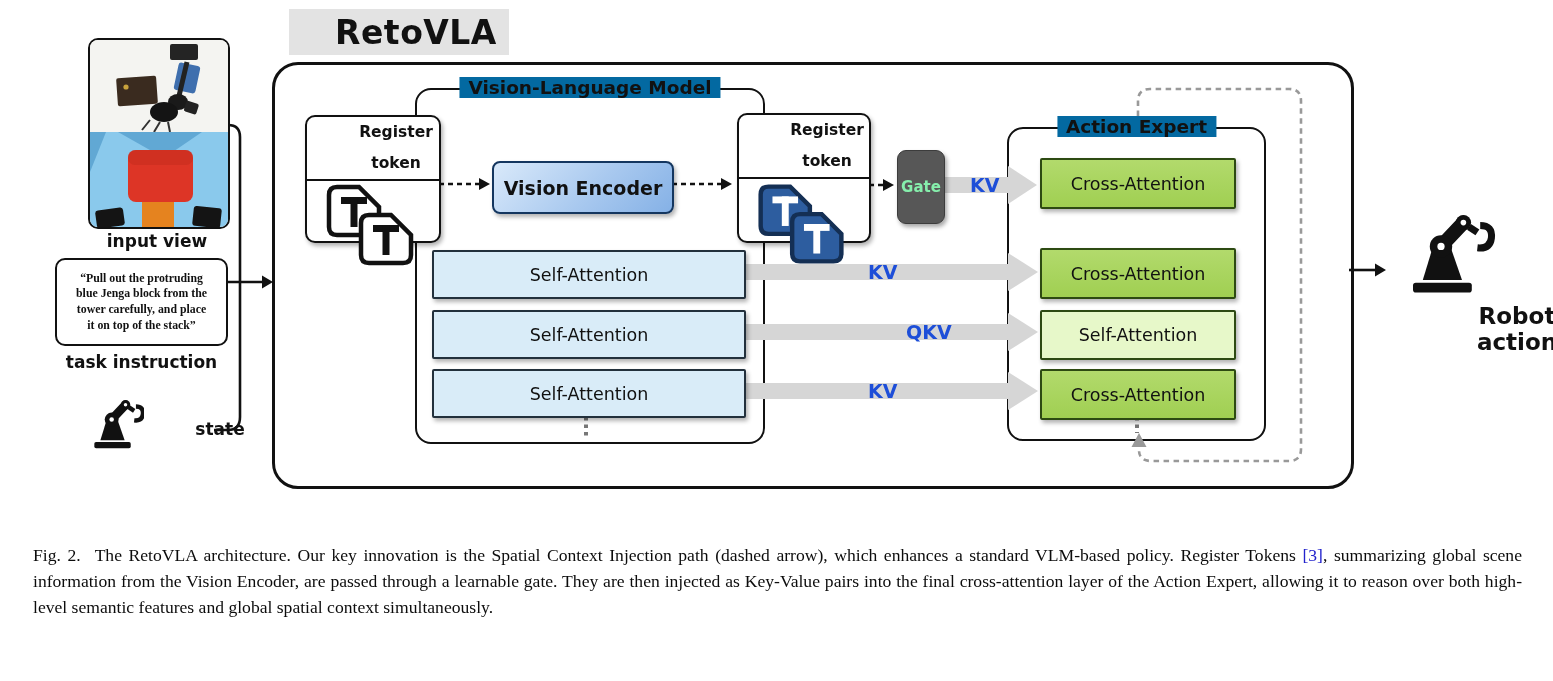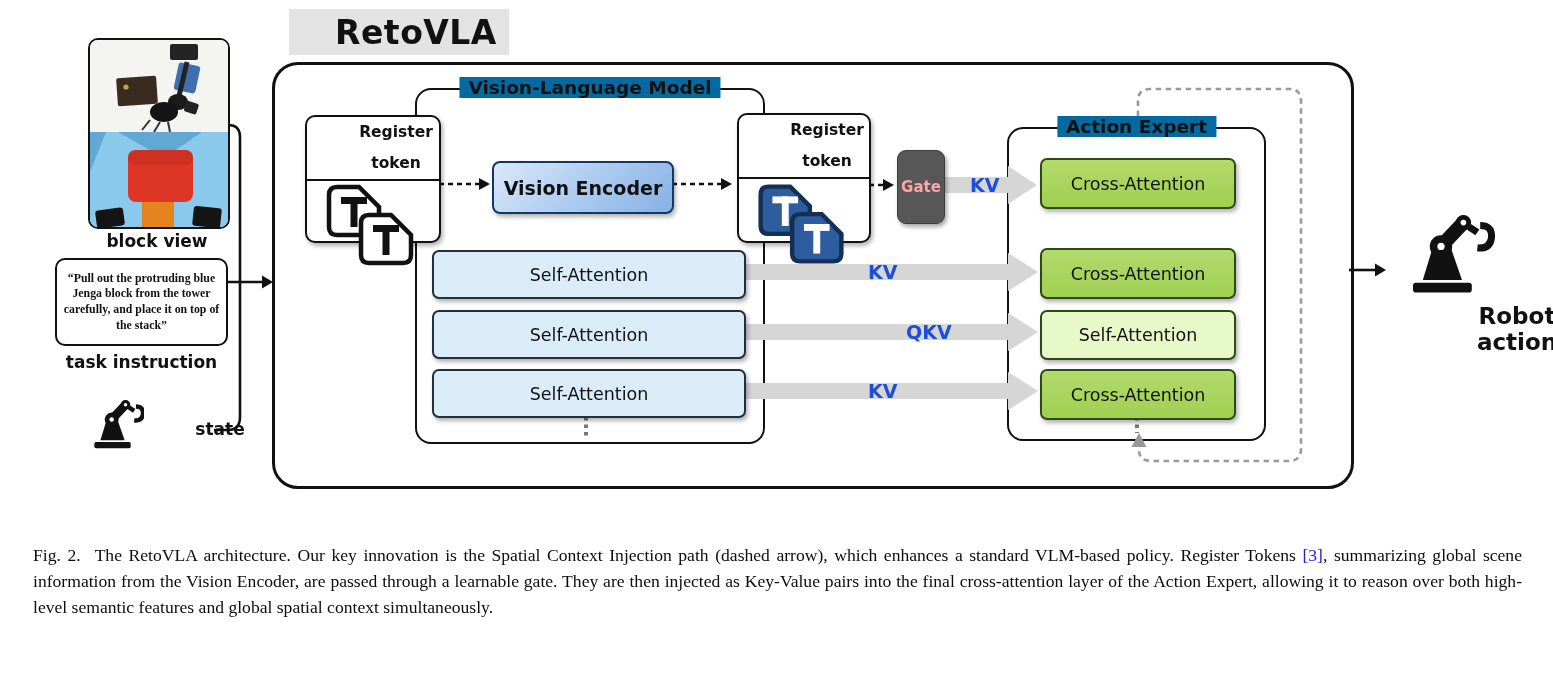--- a/index.html
+++ b/index.html
@@ -17,34 +17,34 @@
   
   .node{z-index:4;}
   .reg-box{border:2.5px solid #111;border-radius:10px;background:#fff;
     box-shadow:2px 3px 4px rgba(0,0,0,.30);}
   .reg-head{font-size:15.5px;font-weight:800;text-align:center;line-height:31px;
     border-bottom:2px solid #111;padding-left:46px;}
   .ve-box{border:2px solid #14365f;border-radius:8px;
     background:linear-gradient(135deg,#d9e9fa 0%,#a9c9ef 55%,#85b1e6 100%);
     box-shadow:2px 3px 4px rgba(0,0,0,.30);
     display:flex;align-items:center;justify-content:center;font-size:19px;font-weight:800;}
-  .gate-box{background:#575757;border:1.5px solid #3c3c3c;border-radius:9px;color:#fca5a5;
+  .gate-box{background:#575757;border:1.5px solid #3c3c3c;border-radius:9px;color:#86efac;
     font-size:15px;font-weight:800;display:flex;align-items:center;justify-content:center;
     box-shadow:2px 3px 4px rgba(0,0,0,.35);}
-  .attn{border-radius:7px;display:flex;align-items:center;justify-content:center;
+  .attn{border-radius:2px;display:flex;align-items:center;justify-content:center;
     font-size:17.5px;font-weight:400;box-shadow:2px 3px 4px rgba(0,0,0,.30);}
   .attn.blue{background:#d9ecf8;border:2px solid #22303c;}
   .attn.green{background:linear-gradient(180deg,#b2da6c 0%,#a0cf52 100%);border:2px solid #2d4a12;}
   .attn.pale{background:#e7f8c9;border:2px solid #2d4a12;}
   .kv-label{z-index:5;font-size:19px;font-weight:800;color:#1d4ed8;}
   .flow-label{font-size:17px;font-weight:800;text-align:center;}
   .serif-note{border:2px solid #111;border-radius:10px;background:#fff;
     font-family:"Liberation Serif","DejaVu Serif",serif;font-weight:700;font-size:11.8px;
     line-height:15.6px;text-align:center;display:flex;align-items:center;justify-content:center;
-    padding:4px 6px;box-sizing:border-box;}
+    padding:4px 18px;box-sizing:border-box;}
   .photo-frame{border:2.5px solid #111;border-radius:10px;overflow:hidden;background:#fff;}
   svg.overlay{position:absolute;left:0;top:0;z-index:3;pointer-events:none;}
   
   #caption{font-family:"Liberation Serif","DejaVu Serif",serif;font-size:17.6px;
     line-height:26px;text-align:justify;color:#0c0c0c;}
   #caption .cite{color:#2222cc;}
   #caption .figno{margin-right:14px;margin-top:19px;}
 </style>
 </head>
 <body>
@@ -120,21 +120,21 @@
       <rect x="0" y="92" width="138" height="95" fill="#8ac9ec"></rect>
       <polygon points="28,92 112,92 74,118" fill="#61a8d4"></polygon>
       <polygon points="0,92 16,92 0,132" fill="#61a8d4"></polygon>
       <rect x="52" y="158" width="32" height="29" fill="#e5831f"></rect>
       <rect x="38" y="110" width="65" height="52" rx="8" fill="#dd3526"></rect>
       <rect x="38" y="110" width="65" height="15" rx="7" fill="#c42b1e" opacity="0.55"></rect>
       <rect x="6" y="169" width="28" height="18" rx="3" fill="#141414" transform="rotate(-8 20 178)"></rect>
       <rect x="103" y="167" width="28" height="20" rx="3" fill="#141414" transform="rotate(6 117 177)"></rect>
     </svg>
   </div>
-  <div class="abs node flow-label" style="left:88px;top:231px;width:138px;">block view</div>
+  <div class="abs node flow-label" style="left:88px;top:231px;width:138px;">input view</div>
 
   <div class="abs node serif-note" style="left:55px;top:258px;width:173px;height:88px;">“Pull out the protruding blue Jenga block from the tower carefully, and place it on top of the stack”</div>
   <div class="abs node flow-label" style="left:55px;top:352px;width:173px;">task instruction</div>
 
   <svg class="abs node" style="left:88px;top:397px;" width="56" height="52" viewBox="0 0 64 60">
     <rect x="7" y="52" width="42" height="7" rx="2" fill="#111"></rect>
     <polygon points="14,50 42,50 34,27 21,27" fill="#111"></polygon>
     <line x1="27" y1="26" x2="43" y2="9" stroke="#111" stroke-width="10" stroke-linecap="round"></line>
     <circle cx="27" cy="26" r="8" fill="#111"></circle>
       <circle cx="27" cy="26" r="2.6" fill="#fff"></circle>

